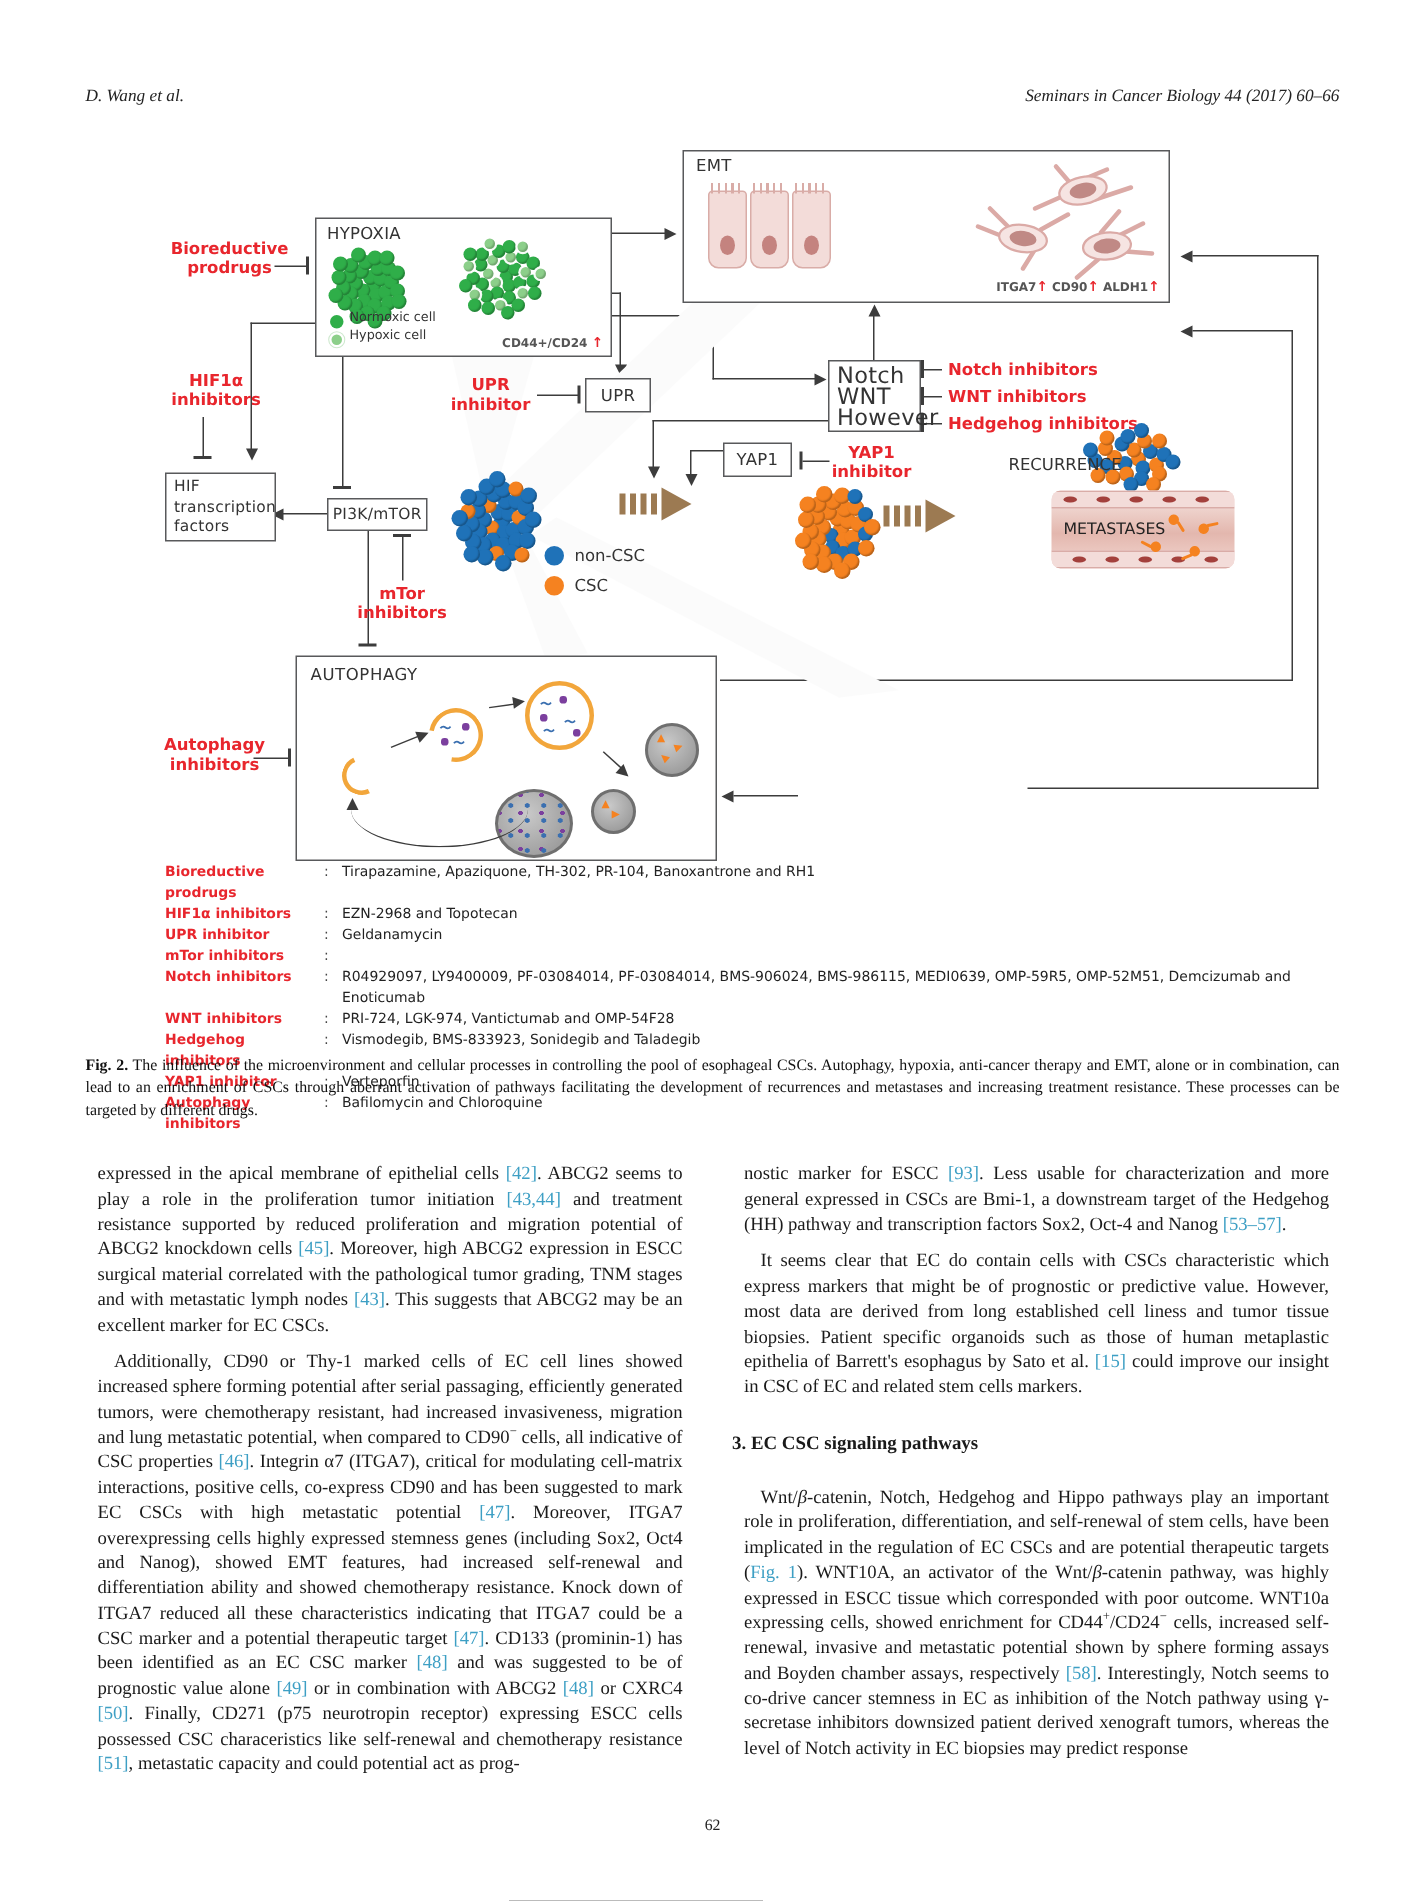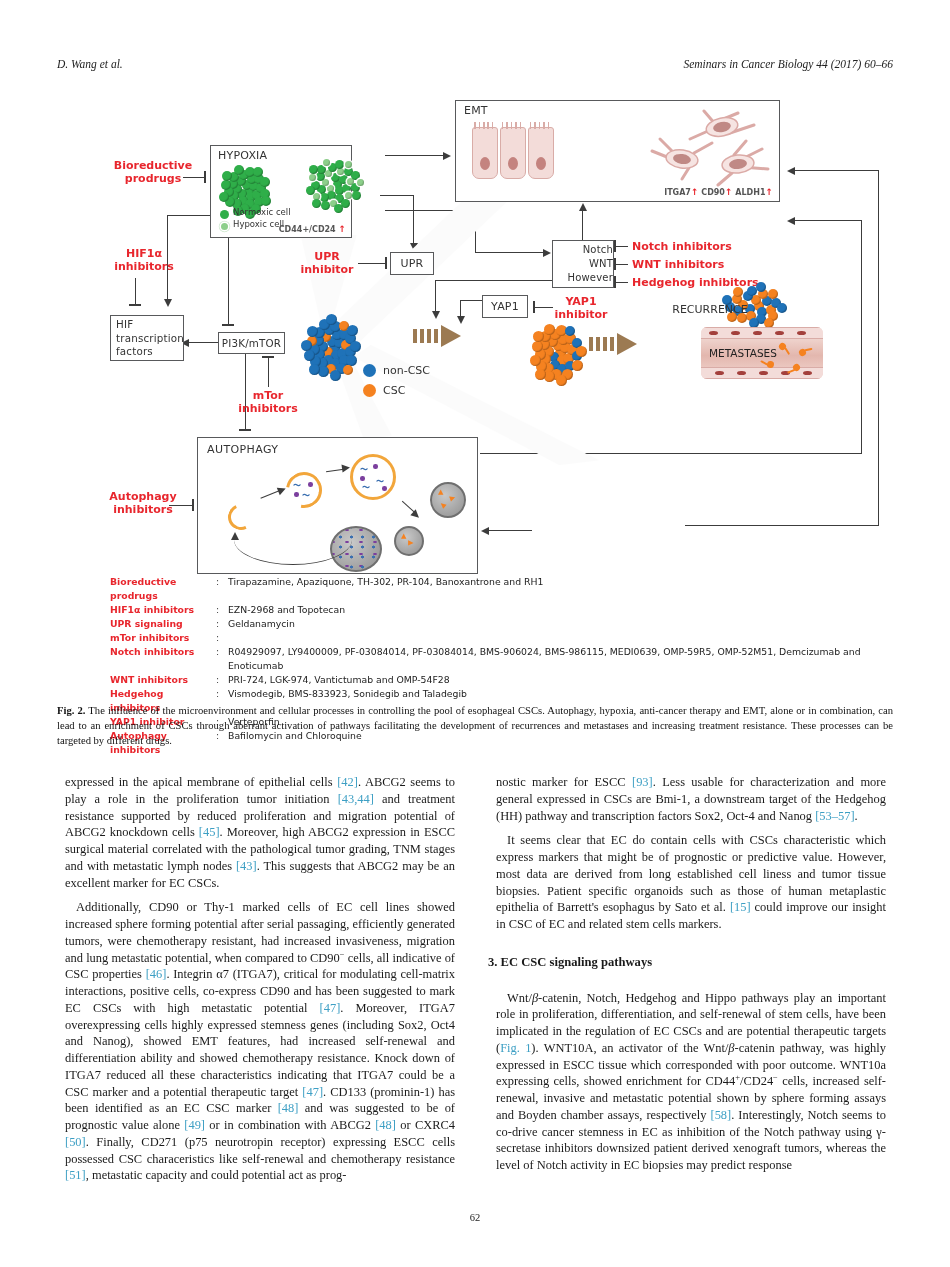--- a/index.html
+++ b/index.html
@@ -172,21 +172,21 @@
       <span class="hd" style="border-top:11px solid transparent;border-bottom:11px solid transparent;border-left:20px solid var(--brown);"></span>
     </div>
     <div class="darr" style="left:494px;top:238px;">
       <i style="width:4px;height:14px;"></i>
         <i style="width:4px;height:14px;"></i>
         <i style="width:4px;height:14px;"></i>
         <i style="width:4px;height:14px;"></i>
       <span class="hd" style="border-top:11px solid transparent;border-bottom:11px solid transparent;border-left:20px solid var(--brown);"></span>
     </div>
 
-    <div class="fbox" style="left:115px;top:50px;width:142px;height:93px;">
+    <div class="fbox" style="left:115px;top:50px;width:198px;height:93px;">
       <div class="ttl" style="position:absolute;left:7px;top:3px;">HYPOXIA</div>
       <div class="cluster" style="left: 6px; top: 16px; width: 58px; height: 58px;">
           <b style="left: 26.9104px; top: 24px; width: 10px; height: 10px; background: rgb(47, 174, 73);"></b>
           <b style="left: 20.2829px; top: 27.4052px; width: 10px; height: 10px; background: rgb(47, 174, 73);"></b>
           <b style="left: 24.5689px; top: 17.517px; width: 10px; height: 10px; background: rgb(47, 174, 73);"></b>
           <b style="left: 28.6852px; top: 30.1109px; width: 10px; height: 10px; background: rgb(47, 174, 73);"></b>
           <b style="left: 15.4022px; top: 22.4793px; width: 10px; height: 10px; background: rgb(47, 174, 73);"></b>
           <b style="left: 32.1445px; top: 18.8189px; width: 10px; height: 10px; background: rgb(47, 174, 73);"></b>
           <b style="left: 21.276px; top: 34.134px; width: 10px; height: 10px; background: rgb(47, 174, 73);"></b>
           <b style="left: 18.8044px; top: 13.9968px; width: 10px; height: 10px; background: rgb(47, 174, 73);"></b>
@@ -284,21 +284,21 @@
           <ellipse cx="92" cy="55" rx="9" ry="5" transform="rotate(-6 92 55)"></ellipse>
         </g>
       </svg>
       <div class="marker" style="right:6px;bottom:4px;" id="emt-markers"><span>ITGA7</span><span class="up">↑</span><span> CD90</span><span class="up">↑</span><span> ALDH1</span><span class="up">↑</span></div>
     </div>
 
     <div class="fbox" style="left:295px;top:157px;width:44px;height:23px;display:flex;align-items:center;justify-content:center;">
       <span class="ttl">UPR</span>
     </div>
     <div class="fbox" style="left:457px;top:145px;width:62px;height:48px;padding:2px 0 0 5px;">
-      <div class="ttl" style="font-size:10px;line-height:14px;text-align:right;">
+      <div class="ttl" style="font-size:15px;line-height:14px;">
           <div>Notch</div>
           <div>WNT</div>
           <div>However</div>
         </div>
     </div>
     <div class="fbox" style="left:387px;top:200px;width:46px;height:23px;display:flex;align-items:center;justify-content:center;">
       <span class="ttl">YAP1</span>
     </div>
     <div class="fbox" style="left:15px;top:220px;width:74px;height:46px;padding:2px 0 0 5px;">
       <div class="ttl" style="font-size:10.3px;line-height:13.5px;">
@@ -518,21 +518,21 @@
         <span class="lab">Bioreductive prodrugs</span>
         <span class="col">:</span>
         <span class="val">Tirapazamine, Apaziquone, TH-302, PR-104, Banoxantrone and RH1</span>
       </div>
       <div class="lrow">
         <span class="lab">HIF1α inhibitors</span>
         <span class="col">:</span>
         <span class="val">EZN-2968 and Topotecan</span>
       </div>
       <div class="lrow">
-        <span class="lab">UPR signaling</span>
+        <span class="lab">UPR inhibitor</span>
         <span class="col">:</span>
         <span class="val">Geldanamycin</span>
       </div>
       <div class="lrow">
         <span class="lab">mTor inhibitors</span>
         <span class="col">:</span>
       </div>
       <div class="lrow">
         <span class="lab">Notch inhibitors</span>
         <span class="col">:</span>

